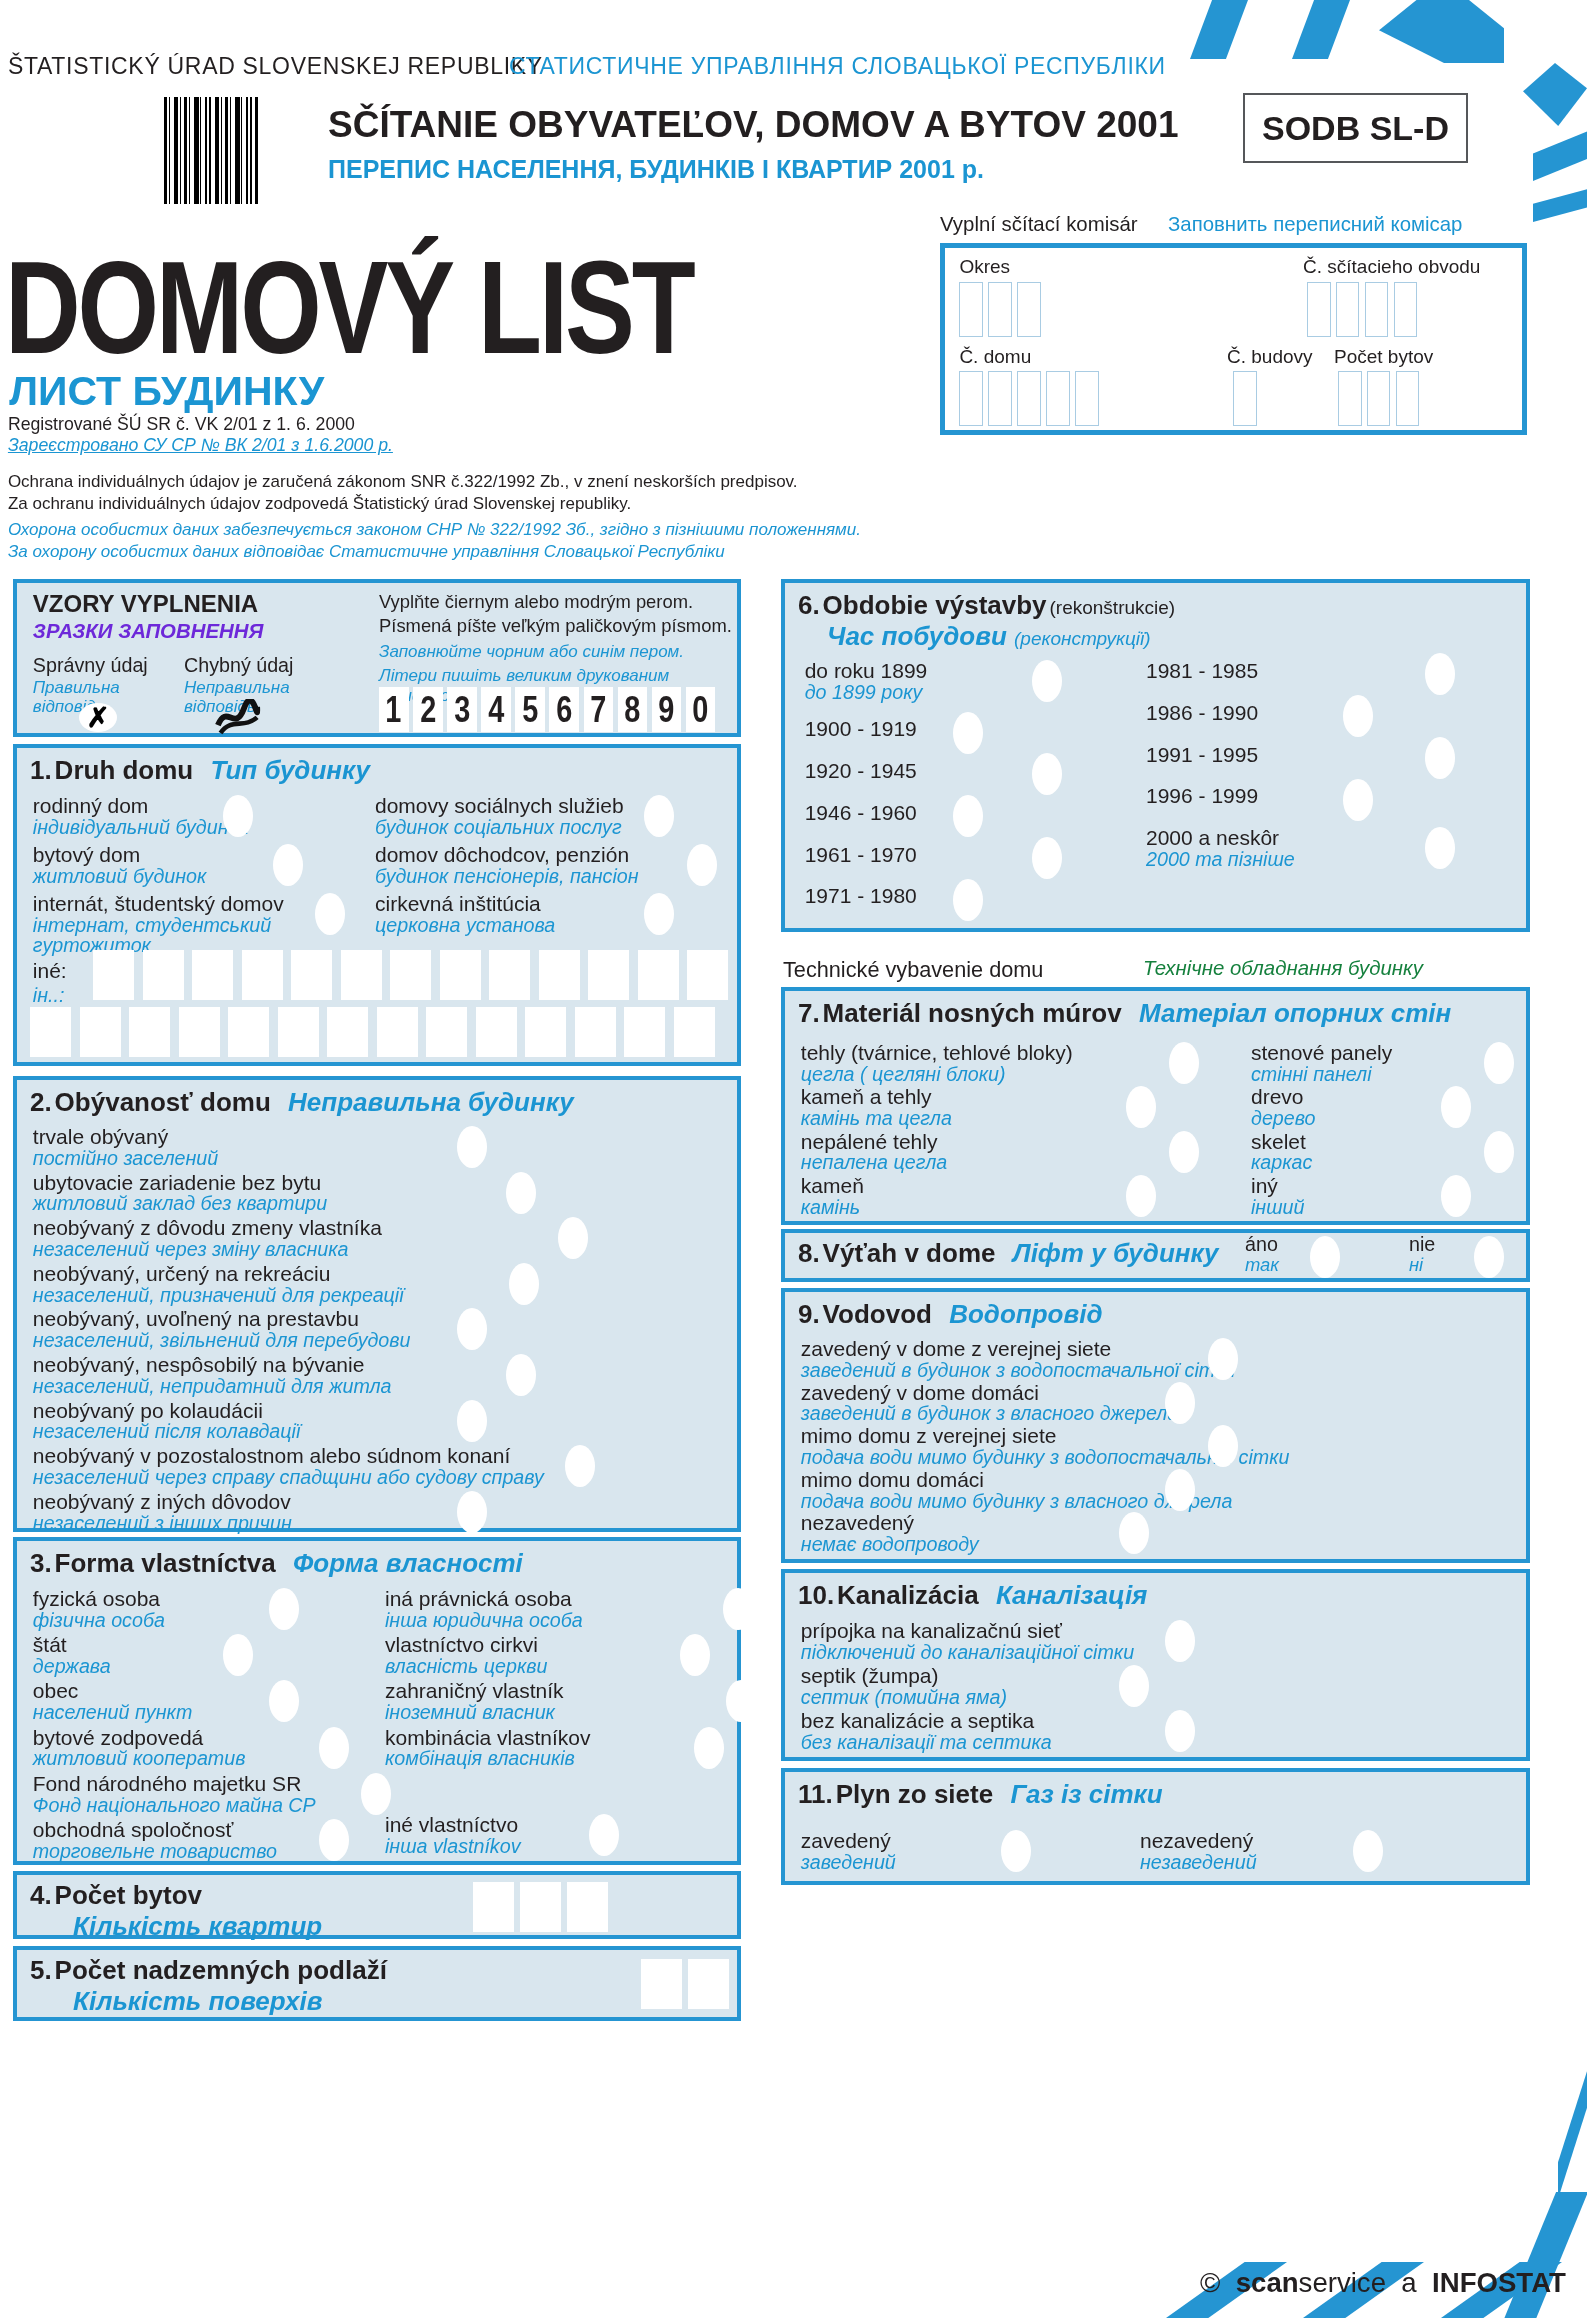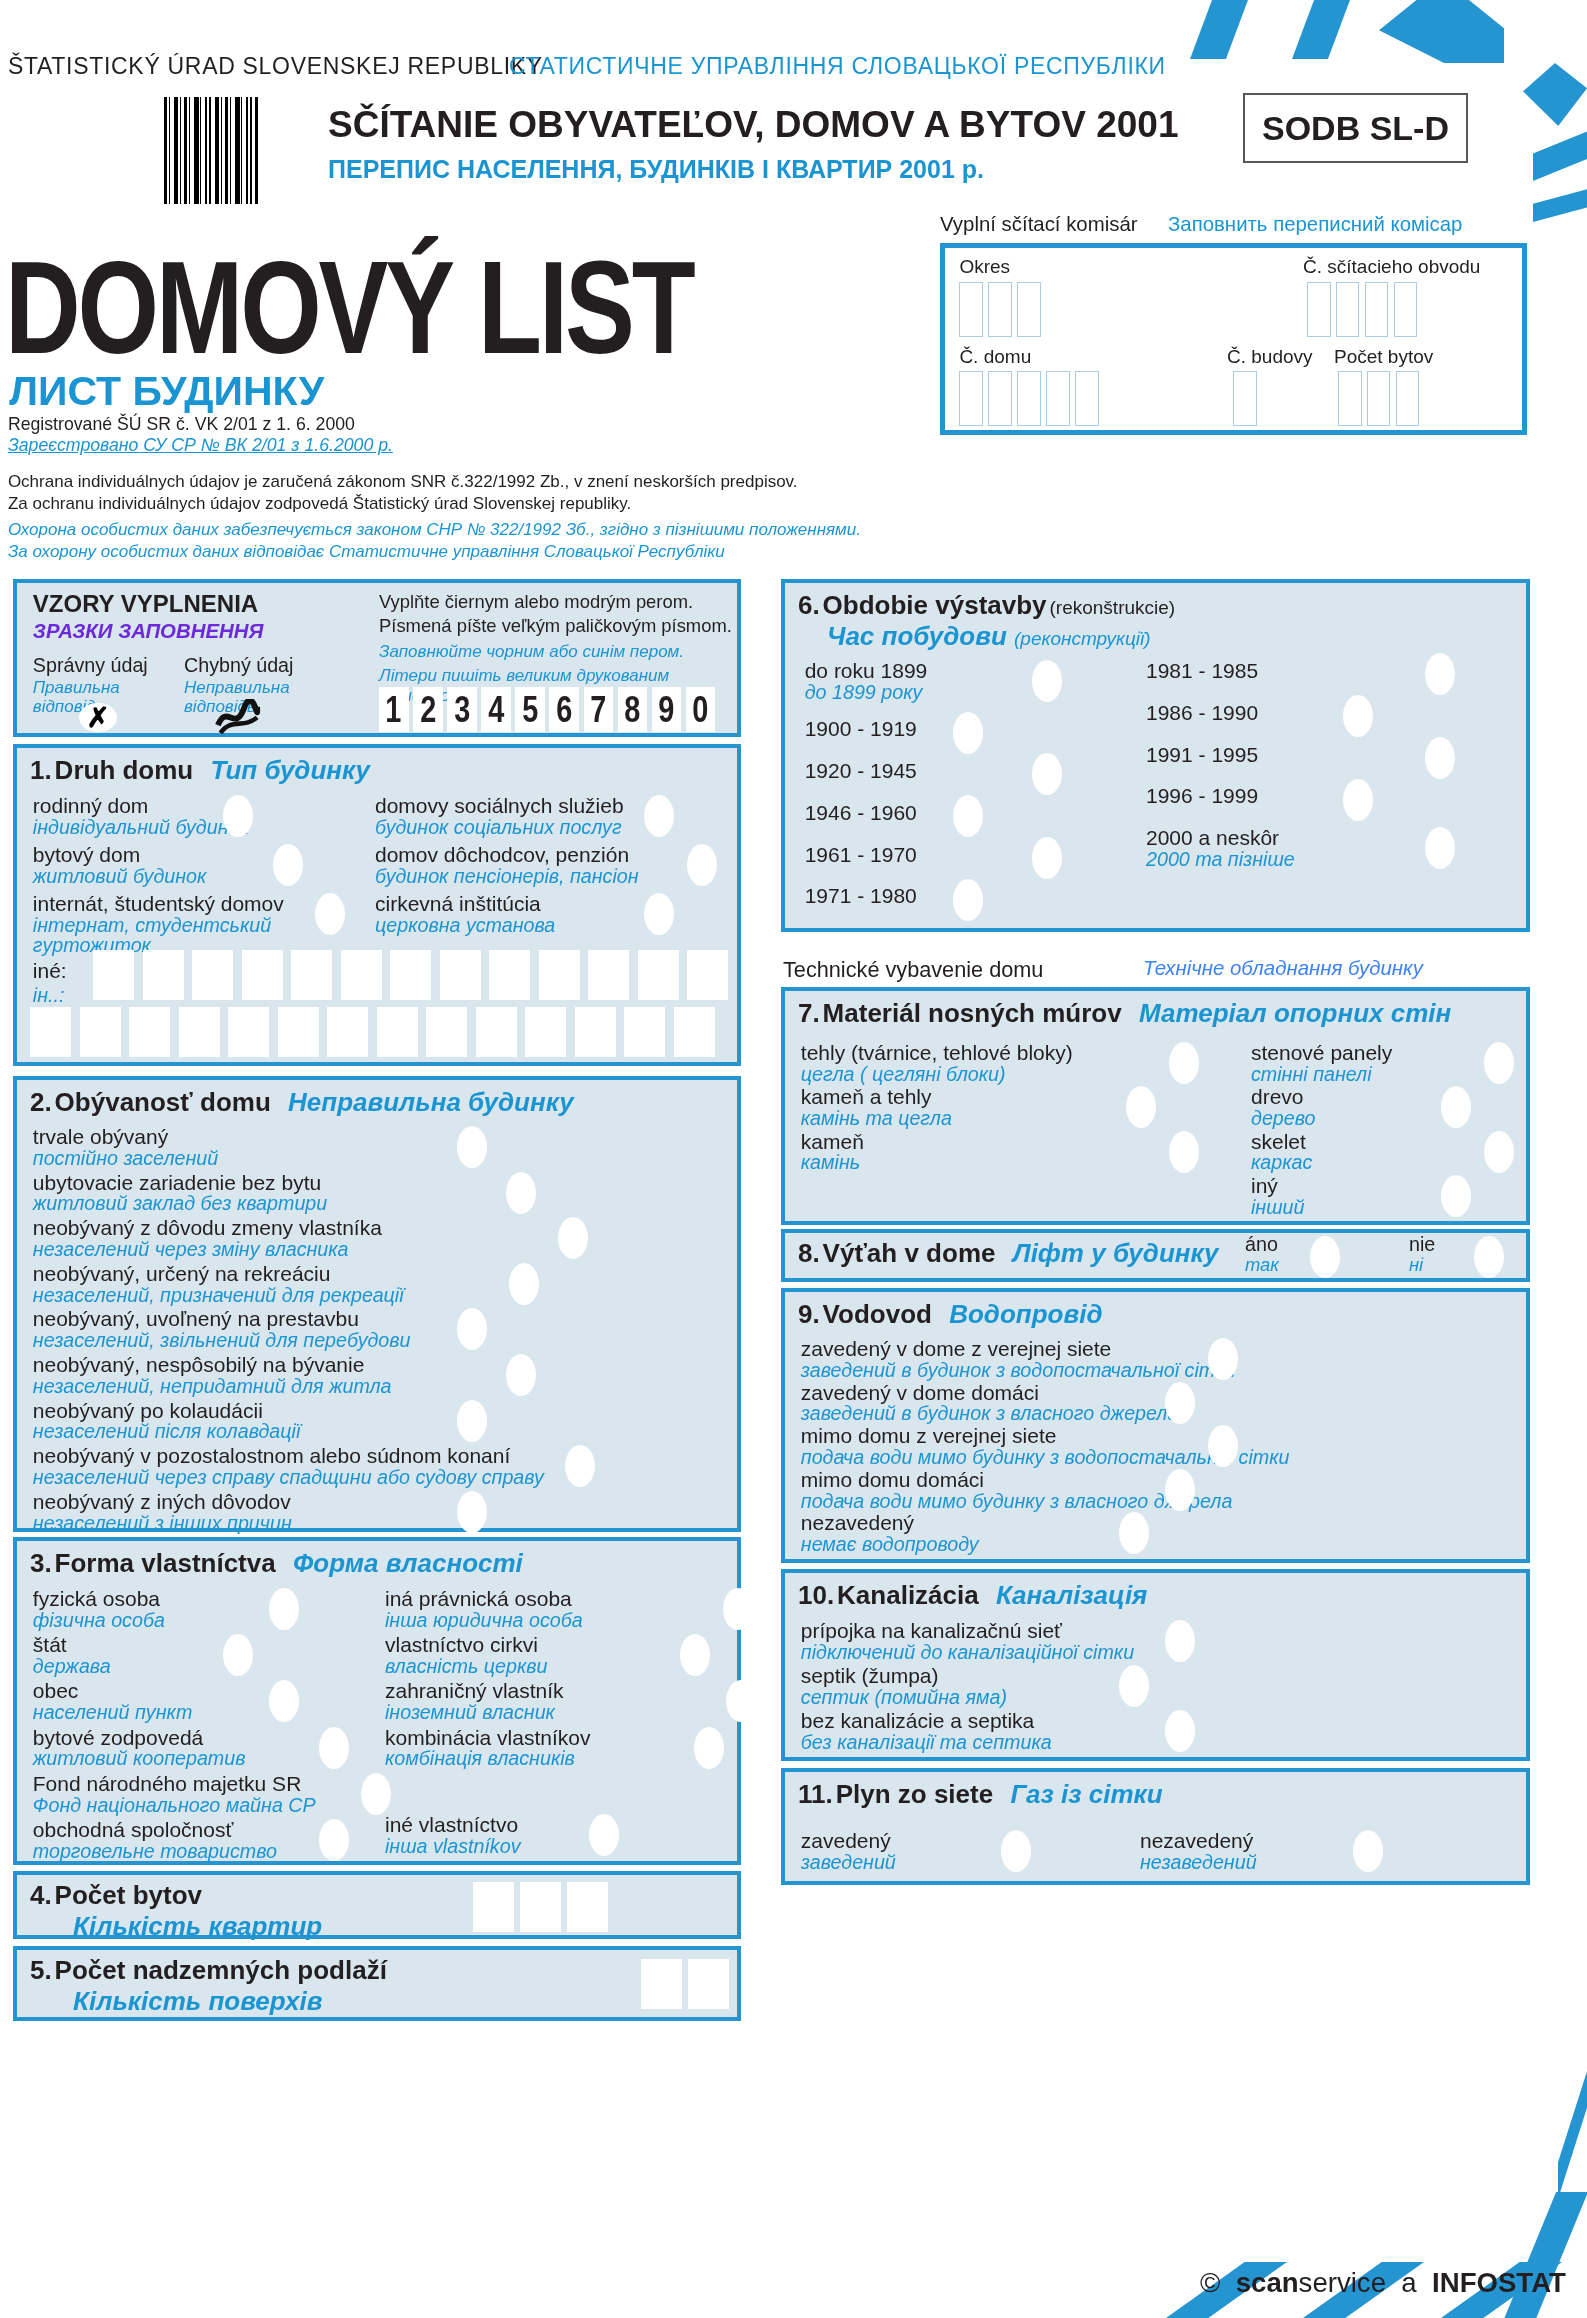--- a/index.html
+++ b/index.html
@@ -119,21 +119,21 @@
   .s6 .oval{top:-6.6px;}
   .s6 .col-l .opt:nth-of-type(1) .oval,.s6 .col-r .opt:nth-of-type(5) .oval{top:0;}
   .s6 .col-l .opt:nth-of-type(1) .oval{left:227px;} .s6 .col-l .opt:nth-of-type(2) .oval{left:148px;}
   .s6 .col-l .opt:nth-of-type(3) .oval{left:227px;} .s6 .col-l .opt:nth-of-type(4) .oval{left:148px;}
   .s6 .col-l .opt:nth-of-type(5) .oval{left:227px;} .s6 .col-l .opt:nth-of-type(6) .oval{left:148px;}
   .s6 .col-r .opt:nth-of-type(1) .oval{left:279px;} .s6 .col-r .opt:nth-of-type(2) .oval{left:197px;}
   .s6 .col-r .opt:nth-of-type(3) .oval{left:279px;} .s6 .col-r .opt:nth-of-type(4) .oval{left:197px;}
   .s6 .col-r .opt:nth-of-type(5) .oval{left:279px;}
 
   .tech-sk{left:783px;top:957px;font-size:21.7px;font-weight:400;}
-  .tech-ua{left:1143px;top:957px;font-size:20.4px;color:#3b82f6;font-style:italic;text-align:center;}
+  .tech-ua{left:1143px;top:957px;font-size:20.4px;color:#15803d;font-style:italic;text-align:center;}
 
   
   .s7 .col-l{left:15.8px;top:51px;width:368px;} .s7 .col-r{left:466px;top:51px;width:276px;}
   .s7 .opt{margin-bottom:2px;min-height:41px;}
   .s7 .col-l .opt:nth-of-type(1) .oval{left:368px;} .s7 .col-l .opt:nth-of-type(2) .oval{left:325px;}
   .s7 .col-l .opt:nth-of-type(3) .oval{left:368px;} .s7 .col-l .opt:nth-of-type(4) .oval{left:325px;}
   .s7 .col-r .opt:nth-of-type(1) .oval{left:233px;} .s7 .col-r .opt:nth-of-type(2) .oval{left:190px;}
   .s7 .col-r .opt:nth-of-type(3) .oval{left:233px;} .s7 .col-r .opt:nth-of-type(4) .oval{left:190px;}
 
   
@@ -658,20 +658,25 @@
           <div class="ua">цегла ( цегляні блоки)</div>
           <span class="oval"></span>
         </div>
 
         <div class="opt">
           <div class="sk">kameň a tehly</div>
           <div class="ua">камінь та цегла</div>
           <span class="oval"></span>
         </div>
 
+        <div class="opt">
+          <div class="sk">nepálené tehly</div>
+          <div class="ua">непалена цегла</div>
+          <span class="oval"></span>
+        </div>
 
         <div class="opt">
           <div class="sk">kameň</div>
           <div class="ua">камінь</div>
           <span class="oval"></span>
         </div>
       </div>
     <div class="col col-r">
 
         <div class="opt">

